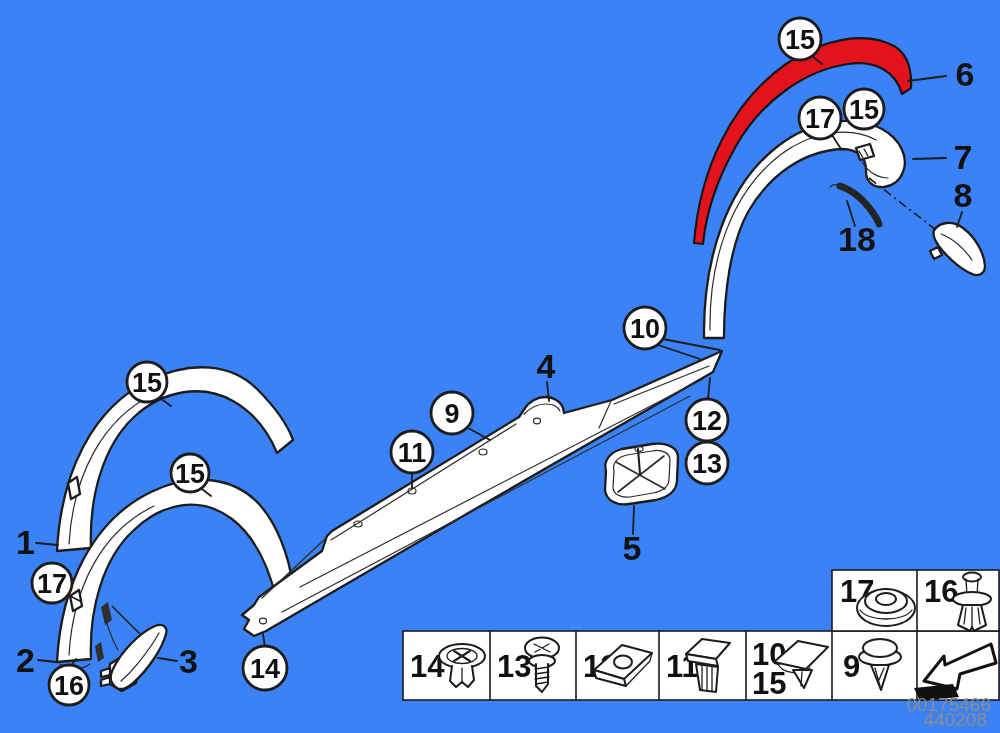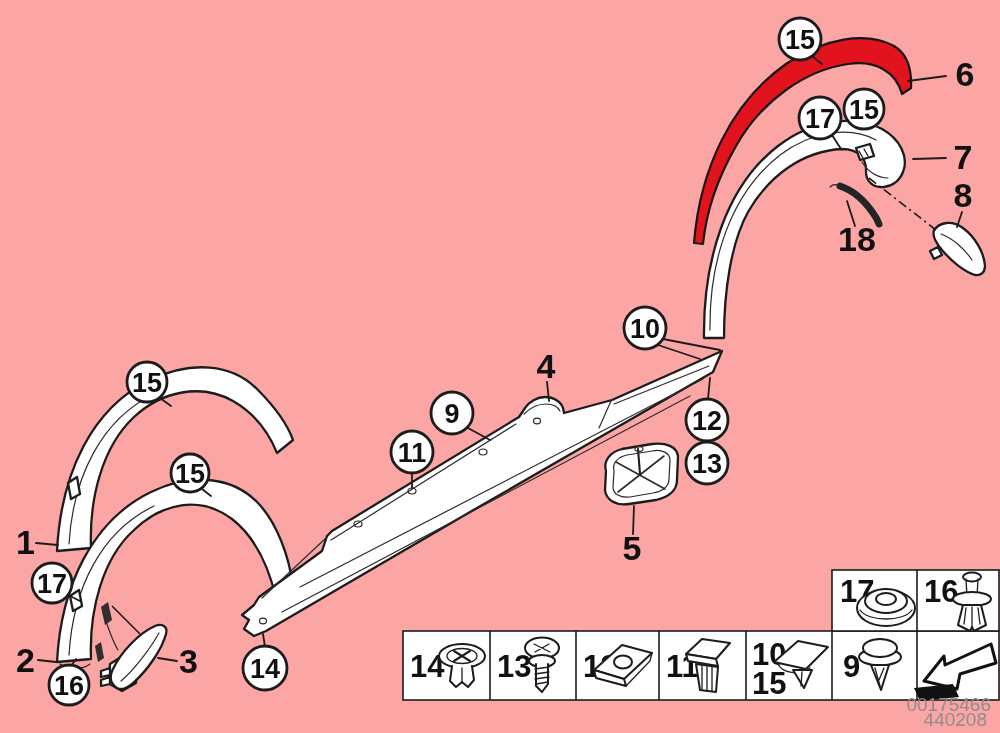--- a/index.html
+++ b/index.html
@@ -1,16 +1,16 @@
 <!DOCTYPE html>
 <html><head>
 <meta charset="utf-8">
 <style>
   html,body{margin:0;padding:0;background:#ffffff;}
-  .stage{position:relative;width:1000px;height:733px;background:#fca5a5;overflow:hidden;}
+  .stage{position:relative;width:1000px;height:733px;background:#3b82f6;overflow:hidden;}
   svg{display:block;}
   .outline{fill:#ffffff;stroke:#1c1c1c;stroke-width:2.3;stroke-linejoin:round;stroke-linecap:round;}
   .redband{stroke:#161616;stroke-width:2.2;stroke-linejoin:round;}
   .thin{fill:none;stroke:#2b2b2b;stroke-width:1.2;stroke-linecap:round;}
   .lead{fill:none;stroke:#1c1c1c;stroke-width:1.8;stroke-linecap:round;}
   .tline{fill:none;stroke:#1c1c1c;stroke-width:1.6;}
   .dark{fill:#2f2f2f;stroke:none;}
   .strip18{fill:none;stroke:#242424;stroke-width:7;stroke-linecap:round;}
   .co-circle{fill:#ffffff;stroke:#1c1c1c;stroke-width:2.8;}
   .co-text{font:700 27px "Liberation Sans",sans-serif;fill:#111;text-anchor:middle;}

